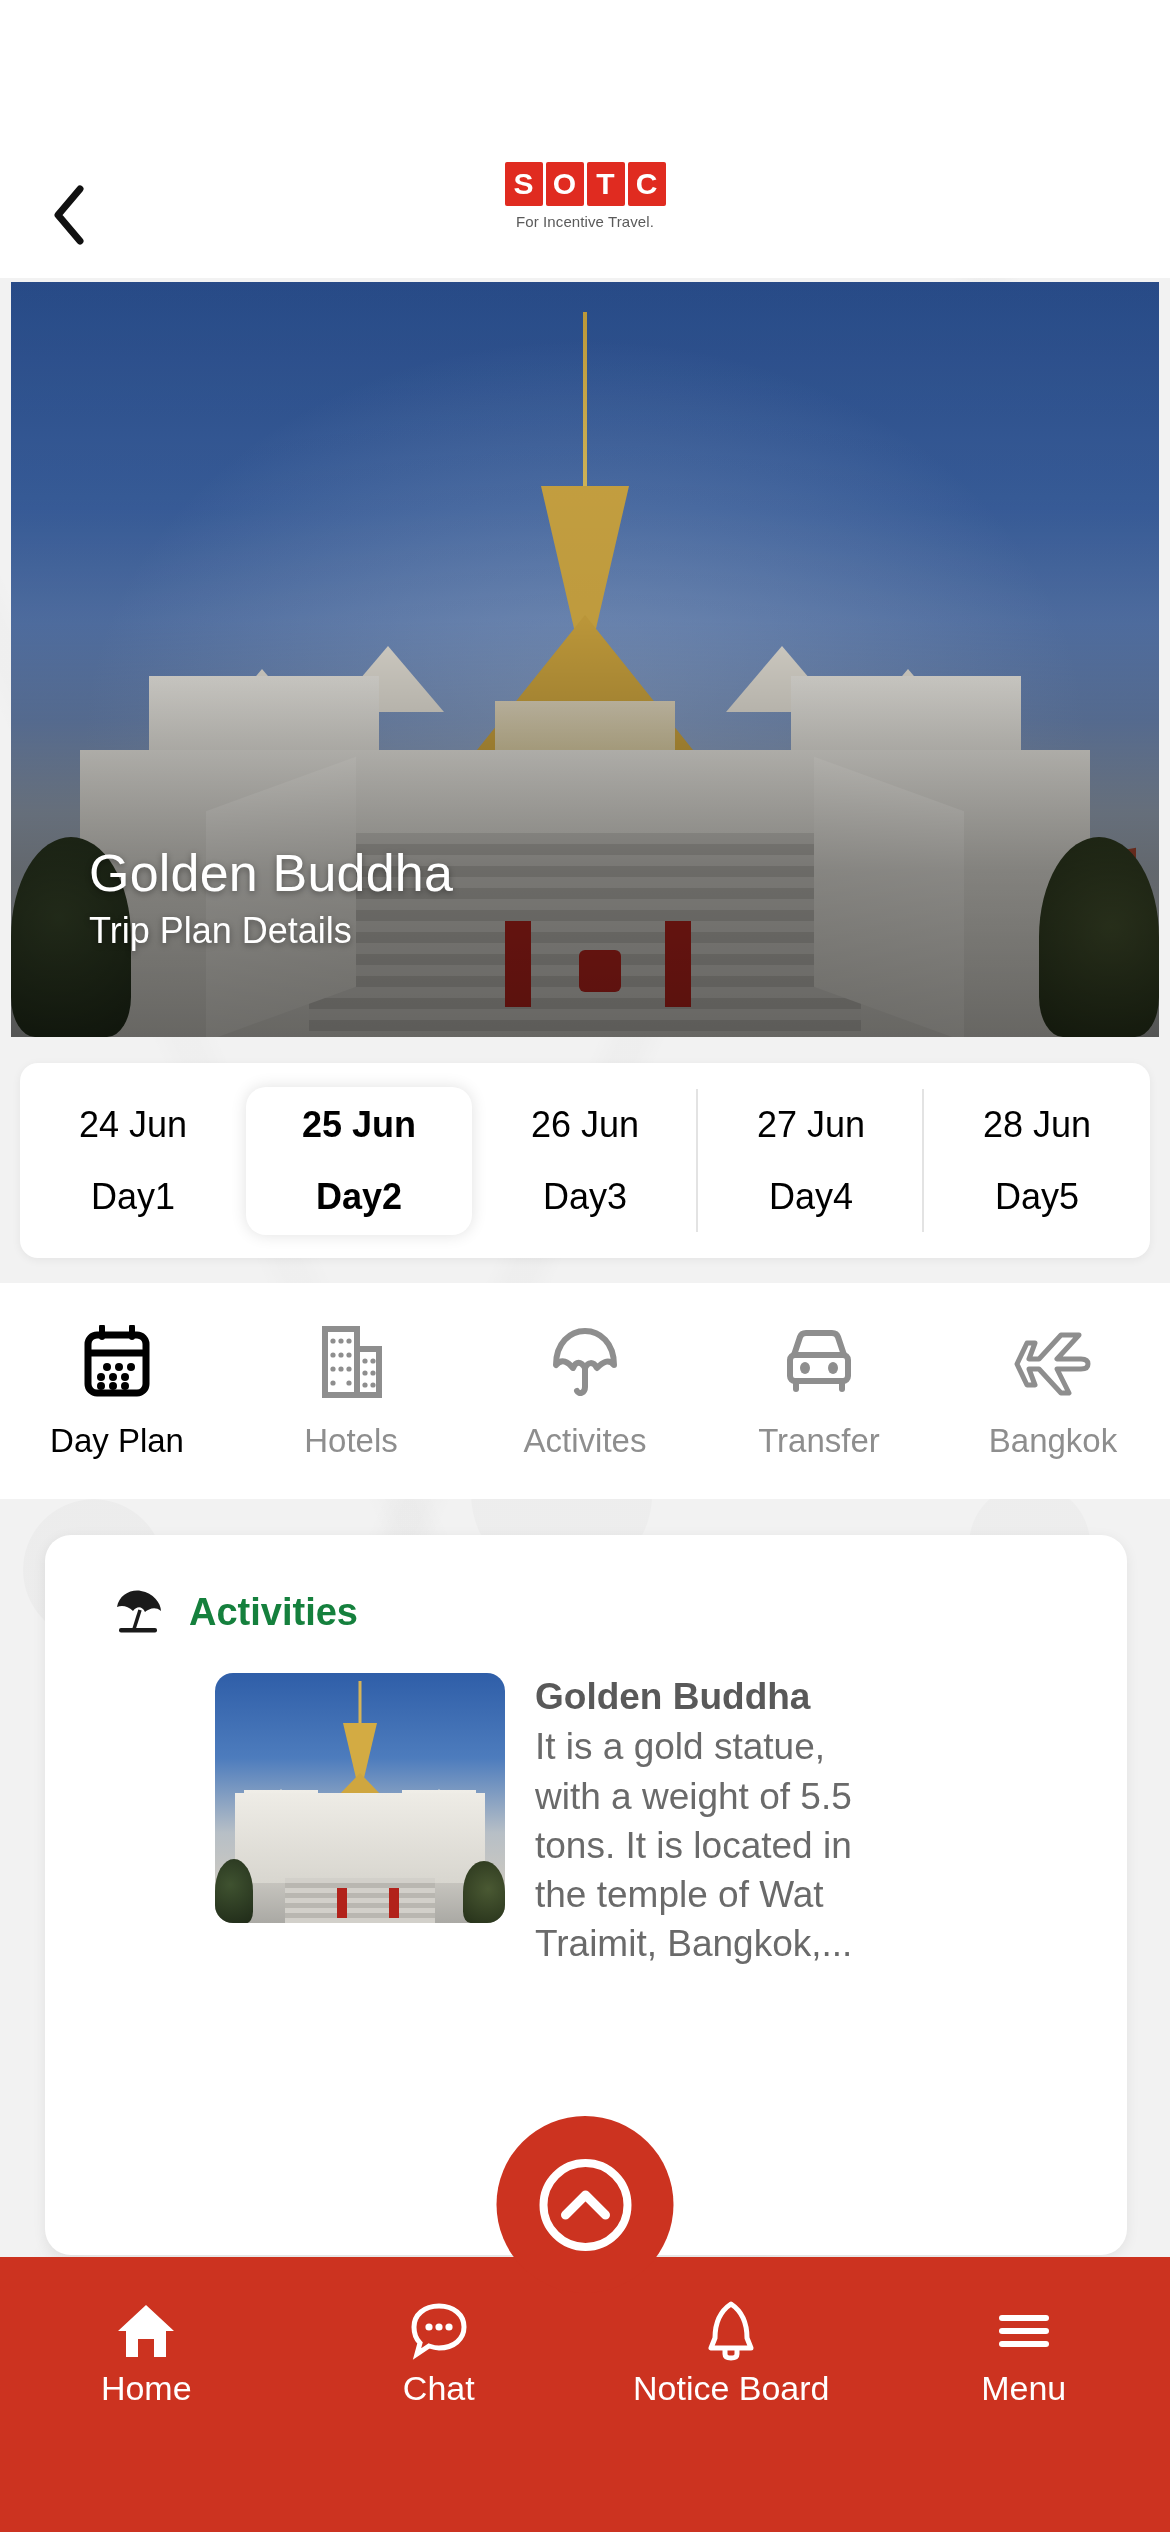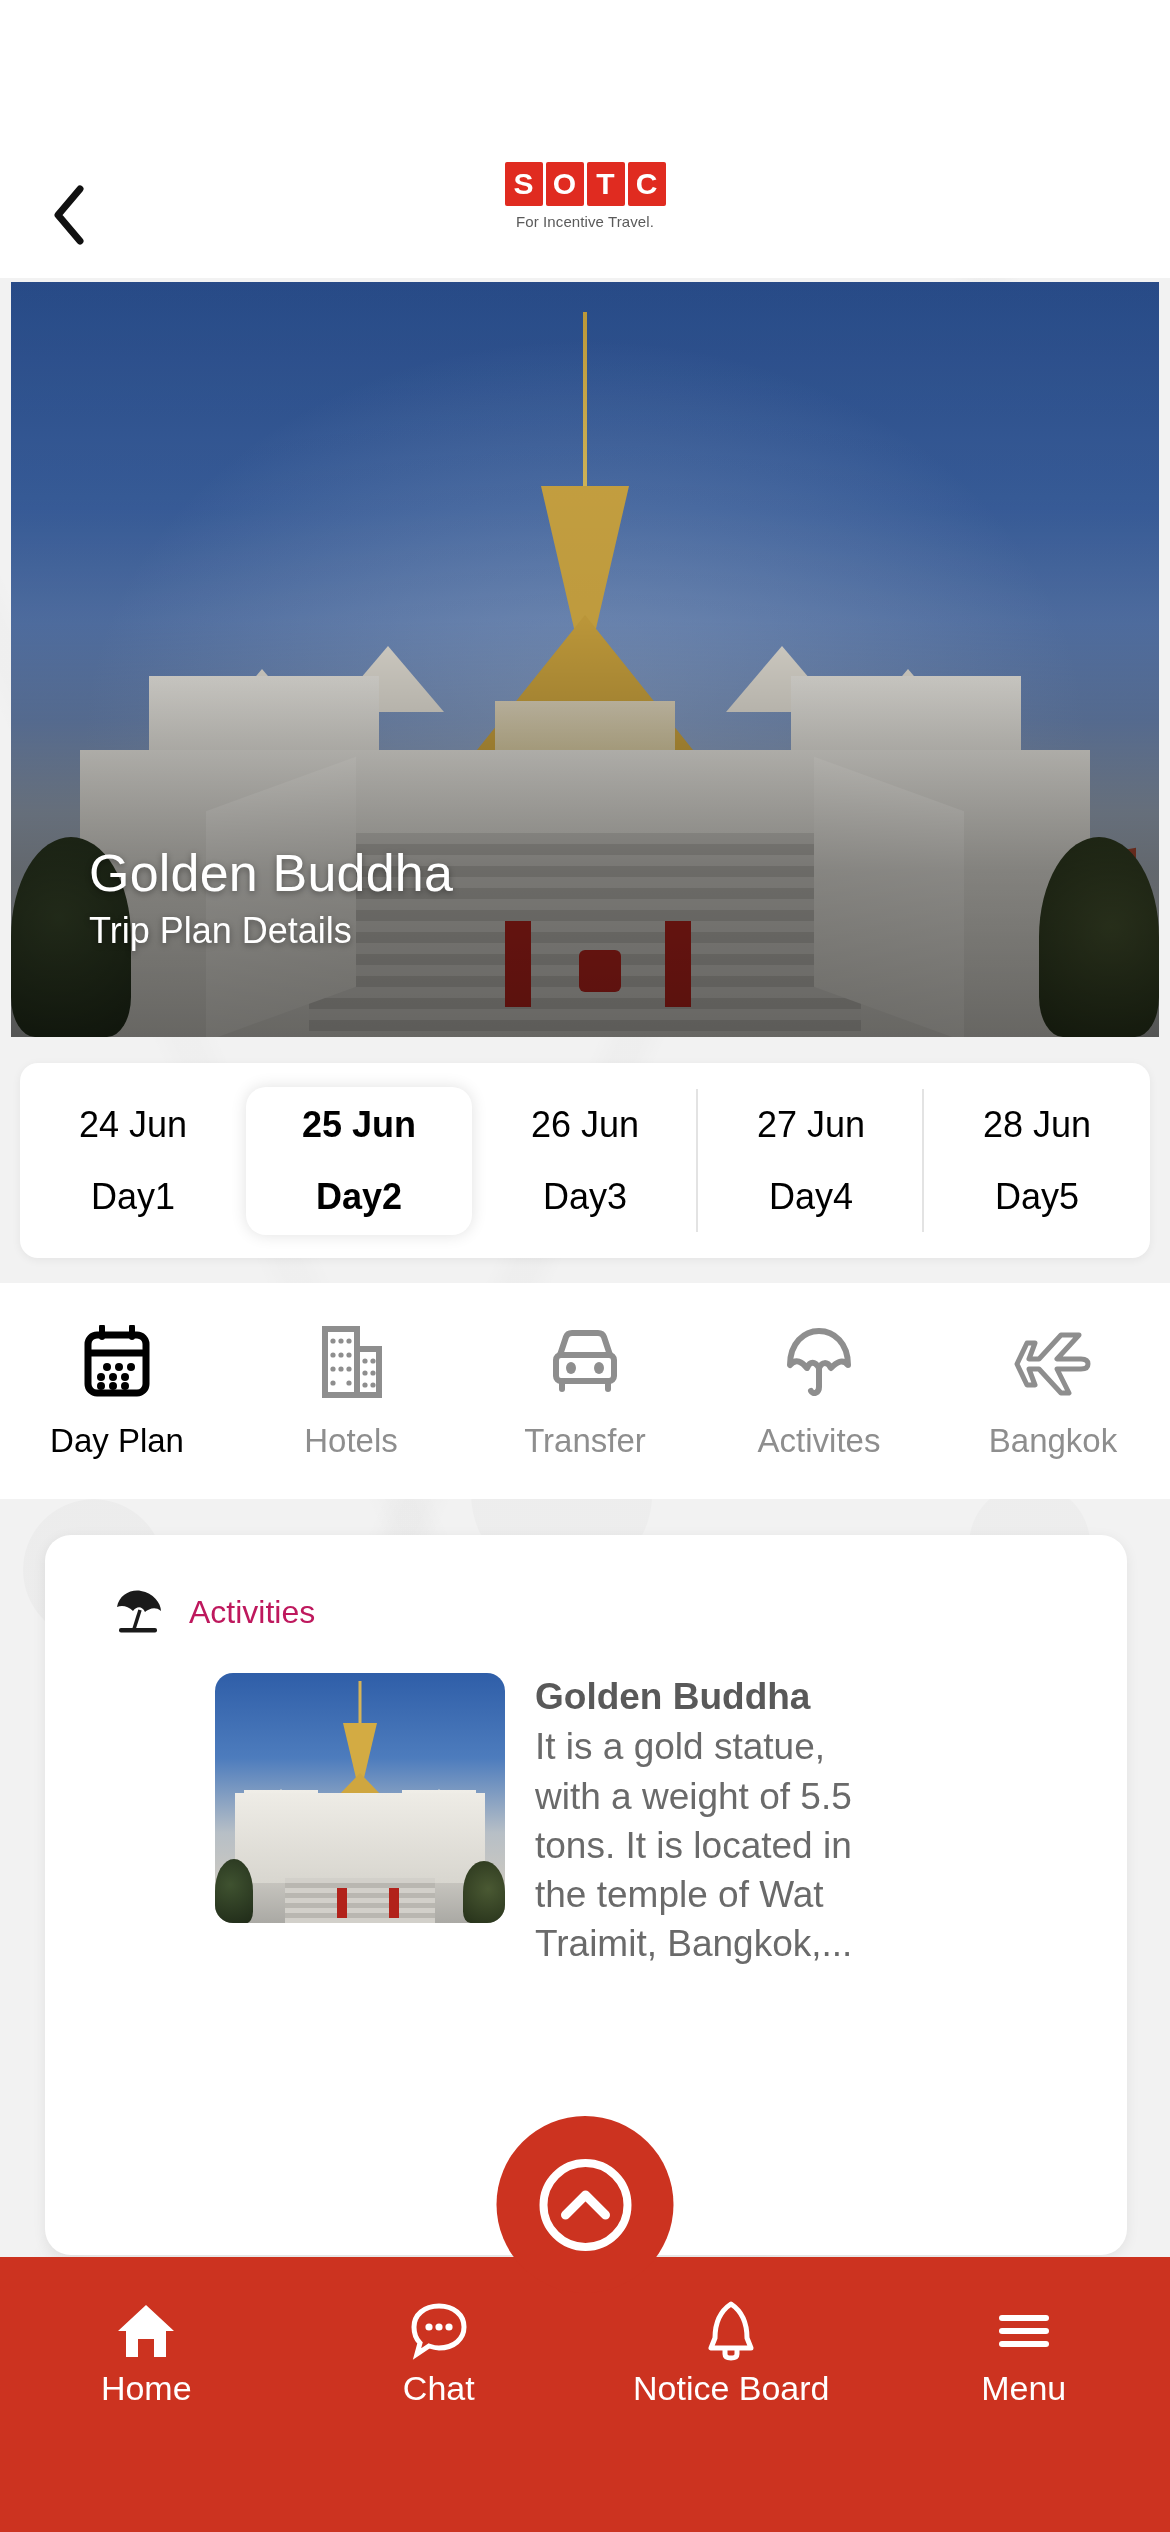--- a/index.html
+++ b/index.html
@@ -358,23 +358,23 @@
     overflow: hidden;
   }
   .act-head {
     display: flex;
     align-items: center;
     gap: 22px;
     padding: 52px 0 0 68px;
   }
   .act-umbrella { width: 54px; height: 50px; }
   .act-title {
-    font-size: 32px;
-    font-weight: normal;
-    color: #be185d;
+    font-size: 38px;
+    font-weight: bold;
+    color: #15803d;
     line-height: 1;
   }
   .act-body {
     display: flex;
     gap: 30px;
     padding: 36px 0 0 170px;
   }
   .act-thumb {
     width: 290px;
     height: 250px;
@@ -648,40 +648,40 @@
             <circle cx="58" cy="48" r="2.6" fill="#8e8e8e"></circle>
           <circle cx="50" cy="60" r="2.6" fill="#8e8e8e"></circle>
             <circle cx="58" cy="60" r="2.6" fill="#8e8e8e"></circle>
         </svg>
       </span>
       <span class="tab-label">Hotels</span>
     </div>
 
     <div class="tab">
       <span class="tab-icon">
+        <svg width="74" height="74" viewBox="0 0 74 74">
+          <path d="M8 40 C8 18 22 6 37 6 C52 6 66 18 66 40 C60 33 54 38 49 43 C45 36 40 37 37 43 C33 36 28 36 25 43 C20 37 14 33 8 40 Z" fill="none" stroke="#8e8e8e" stroke-width="6" stroke-linejoin="round"></path>
+          <path d="M37 43 L37 62 C37 68 31 70 29 66" fill="none" stroke="#8e8e8e" stroke-width="6" stroke-linecap="round"></path>
+        </svg>
+      </span>
+      <span class="tab-label">Activites</span>
+    </div>
+
+    <div class="tab">
+      <span class="tab-icon">
         <svg width="78" height="74" viewBox="0 0 78 74">
           <path d="M14 30 L20 12 C21 9 23 8 26 8 L52 8 C55 8 57 9 58 12 L64 30" fill="none" stroke="#8e8e8e" stroke-width="6" stroke-linejoin="round"></path>
           <rect x="10" y="30" width="58" height="26" rx="5" fill="none" stroke="#8e8e8e" stroke-width="6"></rect>
           <ellipse cx="25" cy="43" rx="5" ry="6" fill="#8e8e8e"></ellipse>
           <ellipse cx="53" cy="43" rx="5" ry="6" fill="#8e8e8e"></ellipse>
           <line x1="16" y1="56" x2="16" y2="64" stroke="#8e8e8e" stroke-width="6" stroke-linecap="round"></line>
           <line x1="62" y1="56" x2="62" y2="64" stroke="#8e8e8e" stroke-width="6" stroke-linecap="round"></line>
         </svg>
       </span>
       <span class="tab-label">Transfer</span>
-    </div>
-
-    <div class="tab">
-      <span class="tab-icon">
-        <svg width="74" height="74" viewBox="0 0 74 74">
-          <path d="M8 40 C8 18 22 6 37 6 C52 6 66 18 66 40 C60 33 54 38 49 43 C45 36 40 37 37 43 C33 36 28 36 25 43 C20 37 14 33 8 40 Z" fill="none" stroke="#8e8e8e" stroke-width="6" stroke-linejoin="round"></path>
-          <path d="M37 43 L37 62 C37 68 31 70 29 66" fill="none" stroke="#8e8e8e" stroke-width="6" stroke-linecap="round"></path>
-        </svg>
-      </span>
-      <span class="tab-label">Activites</span>
     </div>
 
     <div class="tab">
       <span class="tab-icon">
         <svg width="80" height="74" viewBox="0 0 80 74">
           <path d="M66 10 L44 34 L68 34 C73 34 75 36 75 39 C75 42 73 44 68 44 L44 44 L56 68 L48 68 L26 44 L16 44 L22 60 L14 60 L4 39 L14 18 L22 18 L16 34 L26 34 L48 10 Z" fill="none" stroke="#8e8e8e" stroke-width="5" stroke-linejoin="round"></path>
         </svg>
       </span>
       <span class="tab-label">Bangkok</span>
     </div>

